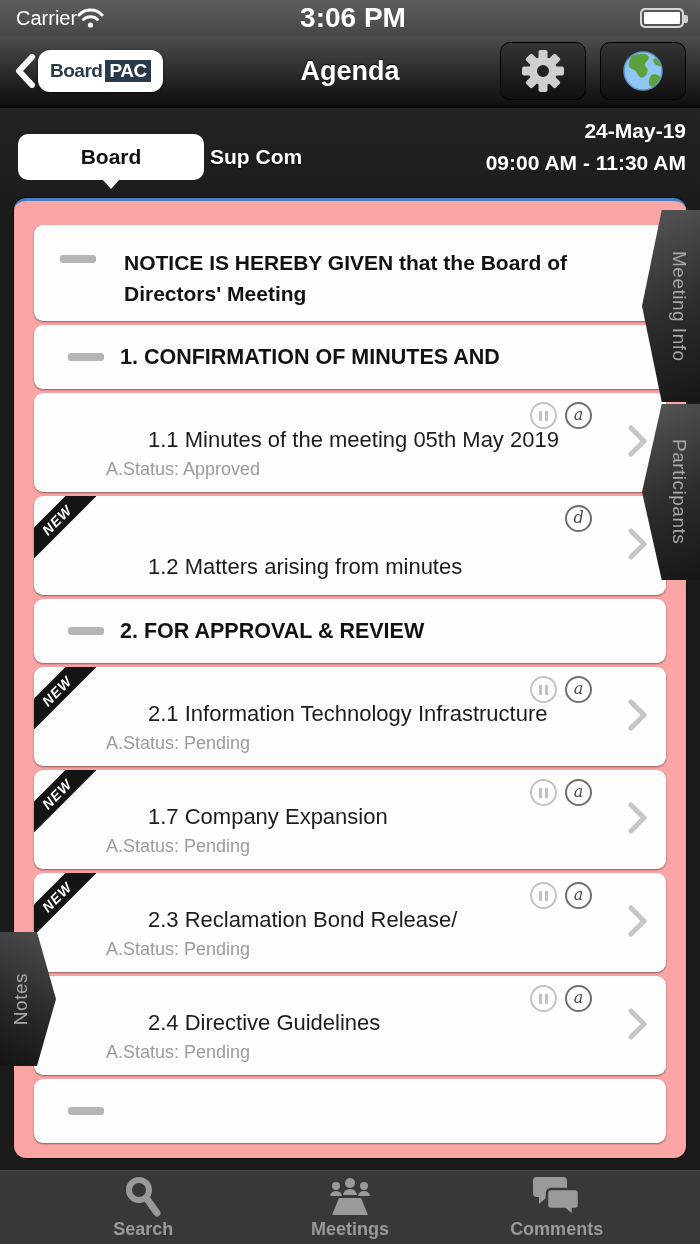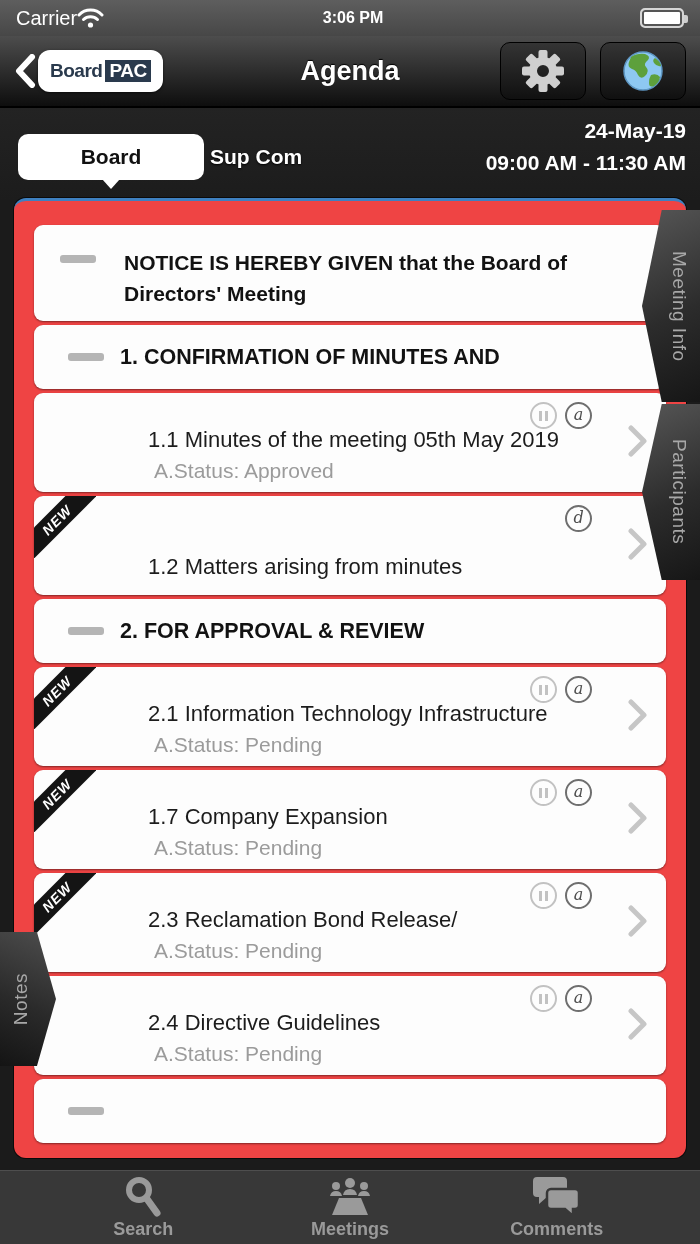--- a/index.html
+++ b/index.html
@@ -13,21 +13,21 @@
   }
   .screen { position:absolute; inset:0; width:700px; height:1244px; }
 
   
   .status-bar{
     height:36px; background:linear-gradient(#5e5e5e,#474747);
     display:flex; align-items:center; color:#fff; font-size:20px;
     padding:0 16px; position:relative;
   }
   .status-left{ display:flex; align-items:center; gap:0; }
-  .status-time{ position:absolute; left:6px; right:0; text-align:center; font-weight:bold; font-size:16px; }
+  .status-time{ position:absolute; left:6px; right:0; text-align:center; font-weight:bold; font-size:28px; }
   .status-right{ margin-left:auto; display:flex; align-items:center; z-index:2; }
   .battery{ width:44px; height:20px; border:2px solid #d6d6d6; border-radius:5px; background:#fff; box-shadow:inset 0 0 0 2px #555; position:relative; }
   .battery:after{ content:""; position:absolute; right:-6px; top:5px; width:4px; height:8px; background:#cfcfcf; border-radius:0 2px 2px 0; }
 
   
   .nav-bar{
     height:72px; background:linear-gradient(#4d4d4d 0%,#2a2a2a 55%,#0e0e0e 100%);
     display:flex; align-items:center; padding:0 14px; position:relative;
     border-bottom:2px solid #000;
   }
@@ -52,41 +52,41 @@
   .tab-selected .pointer{ position:absolute; bottom:-9px; left:50%; margin-left:-9px;
     width:0; height:0; border-left:9px solid transparent; border-right:9px solid transparent; border-top:10px solid #fff; }
   .tab-unselected{ color:#fff; font-weight:bold; font-size:21px; margin-left:6px; cursor:pointer; text-shadow:0 1px 2px #000; }
   .meeting-when{ position:absolute; right:14px; top:8px; text-align:right; color:#fff; font-weight:bold; }
   .meeting-date{ font-size:21px; line-height:30px; }
   .meeting-time{ font-size:21px; line-height:34px; }
 
   
   .panel{
     position:absolute; left:14px; right:14px; top:198px; height:960px;
-    background:#ef4444; border-radius:12px; border-top:3px solid #3e80c0;
+    background:#fca5a5; border-radius:12px; border-top:3px solid #3e80c0;
     box-shadow:0 0 0 1px #0a0a0a;
   }
   .agenda-list{ position:absolute; left:20px; right:20px; top:24px; }
   .card{
     background:#fdfdfd; border-radius:9px; margin-bottom:4px; position:relative; overflow:hidden;
     box-shadow:0 1px 2px rgba(0,0,0,.45);
   }
   .card.notice{ height:96px; }
   .card.section{ height:64px; display:flex; align-items:center;text-align:center; }
   .card.item{ height:99px; }
   .dash{ width:36px; height:8px; border-radius:3px; background:#b5b5b5; flex:none; }
   .notice-body{ display:flex; padding:22px 64px 0 26px; }
   .notice-body .dash{ margin-top:8px; }
   .notice-title{ margin-left:28px; color:#121212; font-weight:bold; font-size:21px; line-height:31px; }
   .section-title{ margin-left:16px; color:#121212; font-weight:bold; font-size:21.5px; }
   .card.section .dash{ margin-left:34px; }
   .item-title{ margin:34px 66px 0 114px; color:#1c1c1c; font-size:22px; line-height:26px;
     white-space:nowrap; overflow:hidden; }
   .item-title.centered{ margin-top:58px; }
-  .item-status{ margin:6px 66px 0 120px; color:#9b9b9b; font-size:21px; }
+  .item-status{ margin:6px 66px 0 72px; color:#9b9b9b; font-size:18px; }
   .badge-row{ position:absolute; top:9px; right:74px; display:flex; gap:8px; }
   .cbadge{ width:27px; height:27px; border-radius:50%; display:flex; align-items:center; justify-content:center; }
   .cbadge.pause{ border:2px solid #c2c2c2; gap:3px; }
   .cbadge.pause i{ display:block; width:3px; height:10px; background:#c2c2c2; }
   .cbadge.letter{ border:2px solid #6f6f6f; color:#4d4d4d;
     font-family:"DejaVu Serif", serif; font-style:italic; font-size:16px; line-height:1; padding-bottom:2px; }
   .chev{ position:absolute; right:18px; top:50%; transform:translateY(-50%); }
   
   .ribbon{ position:absolute; top:0; left:0; width:62px; height:62px; overflow:hidden; }
   .ribbon span{ position:absolute; left:-27px; top:13px; width:100px; padding:3px 0;

